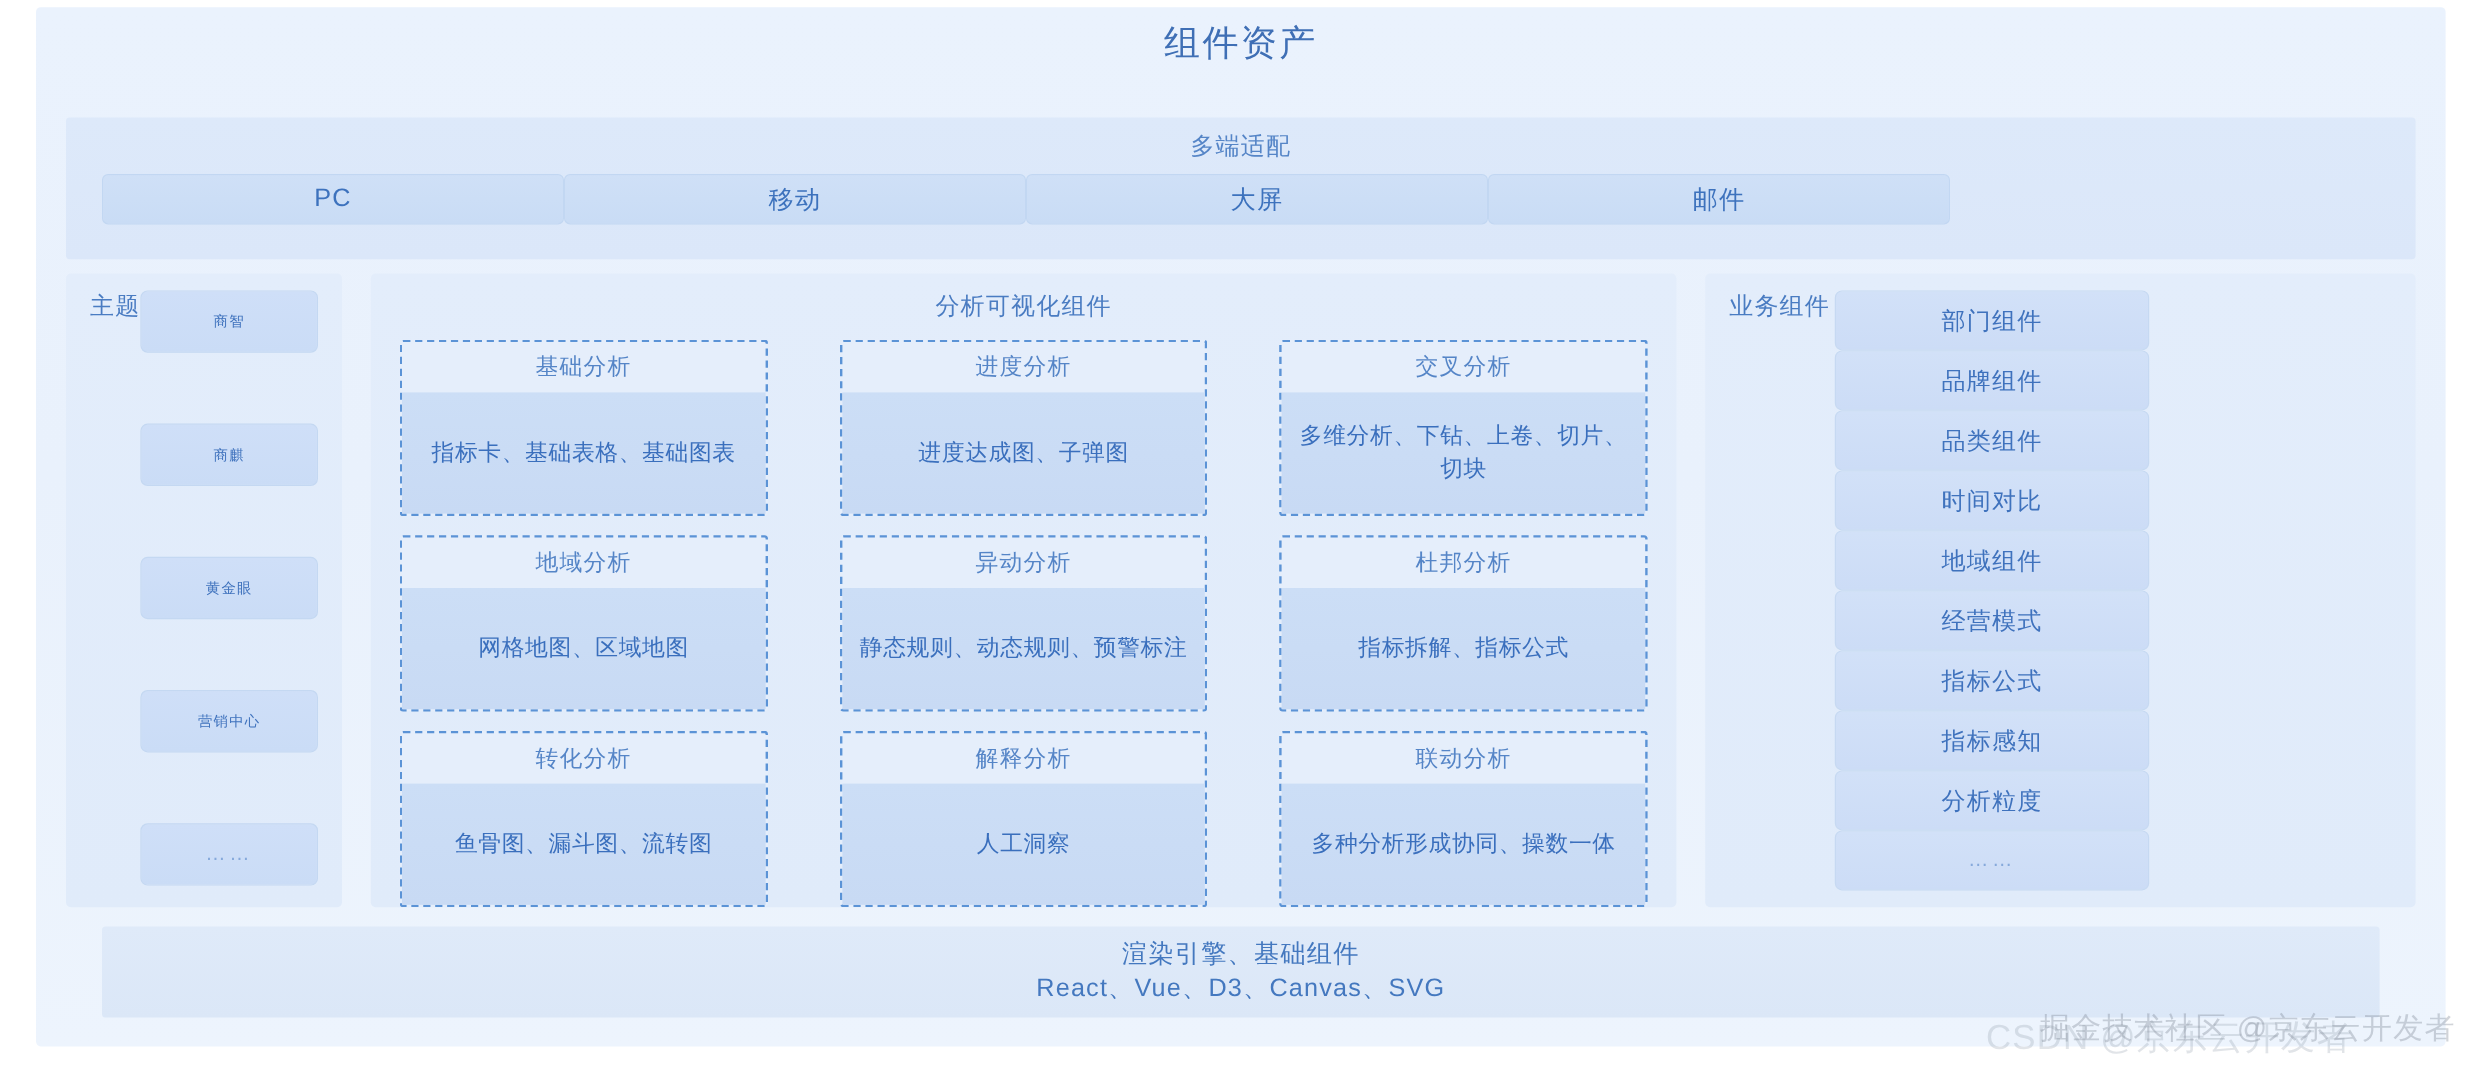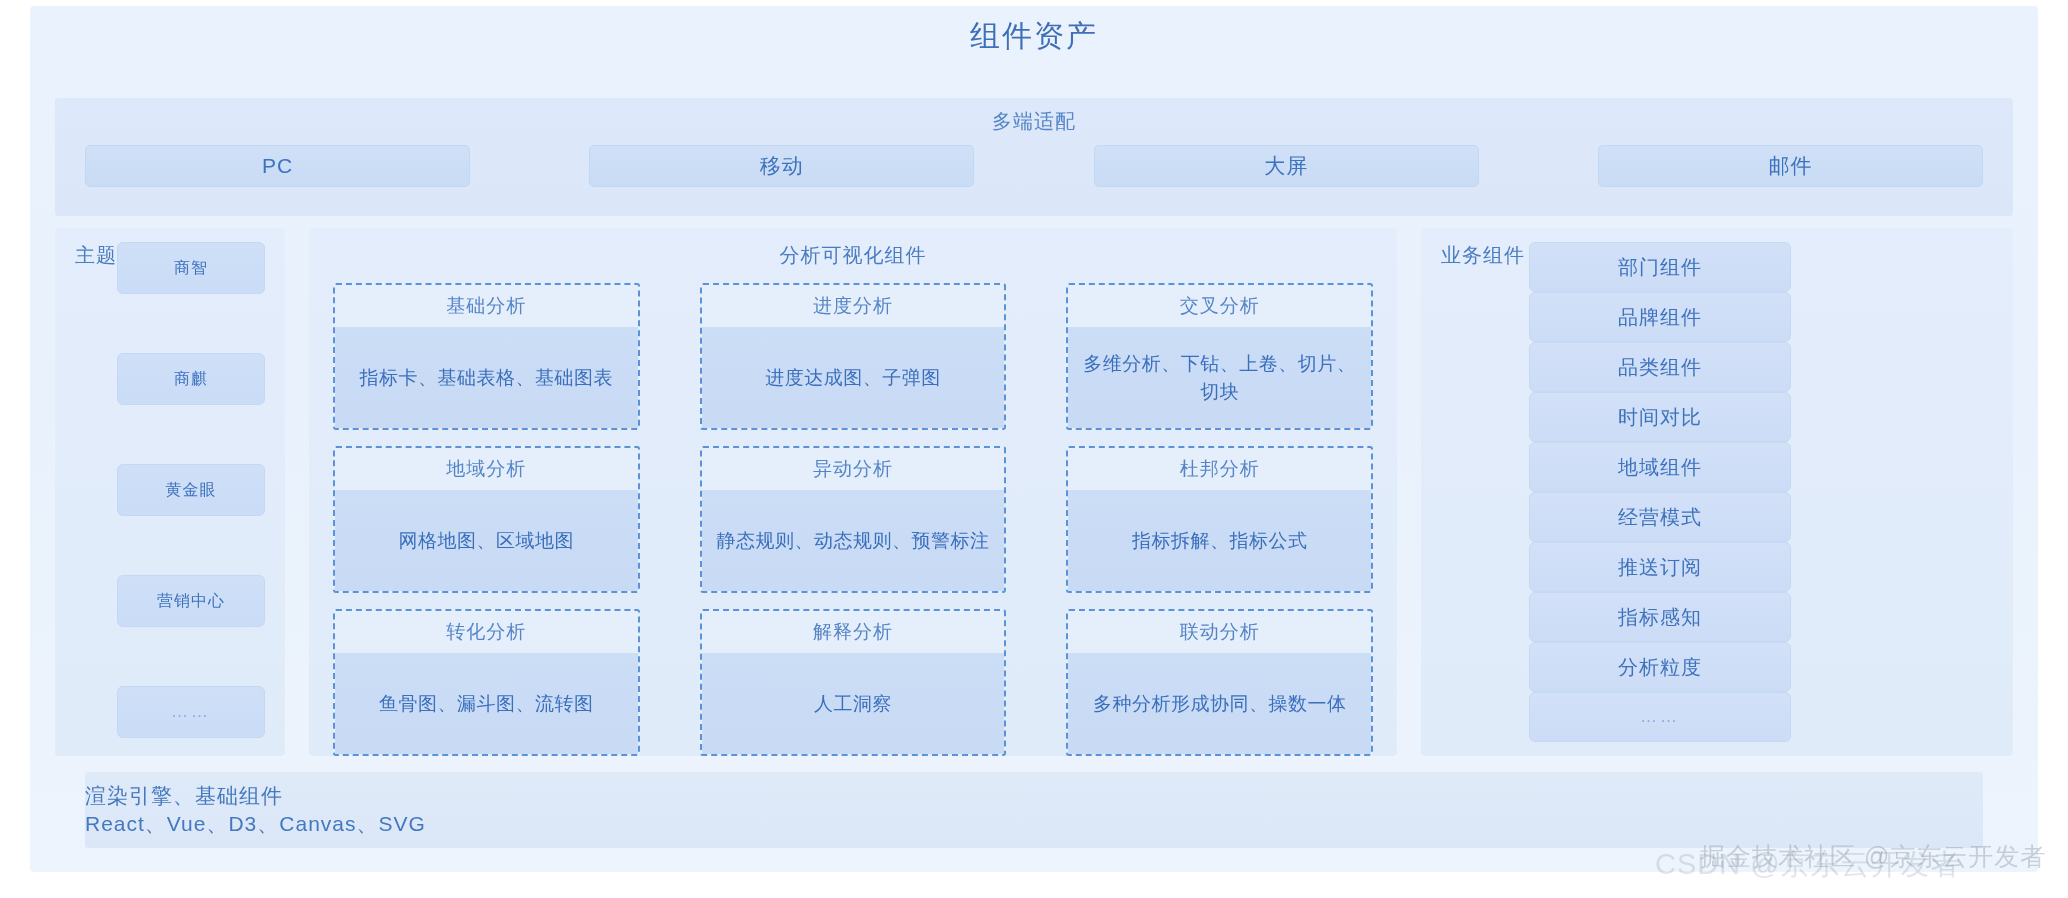--- a/index.html
+++ b/index.html
@@ -48,21 +48,21 @@
   }
   .band-title {
     text-align: center;
     font-size: 20px;
     color: #5585c7;
     letter-spacing: 1px;
     margin-bottom: 10px;
   }
   .band-chips {
     display: flex;
-    justify-content: space-between;
+    justify-content: flex-start;
     padding: 0 30px;
   }
   .chip {
     width: 385px;
     height: 42px;
     background: linear-gradient(180deg, #cfe0f7 0%, #c9dcf5 100%);
     border: 1px solid #c2d7f2;
     border-radius: 5px;
     display: flex;
     align-items: center;
@@ -109,21 +109,21 @@
     padding-bottom: 2px;
   }
   .theme-item {
     height: 52px;
     background: linear-gradient(180deg, #cfdff8 0%, #cadcf6 100%);
     border: 1px solid #c4d8f2;
     border-radius: 6px;
     display: flex;
     align-items: center;
     justify-content: center;
-    font-size: 16px;
+    font-size: 12px;
     color: #3f72bd;
     letter-spacing: 1px;
   }
   .theme-item.muted { color: #86a9db; letter-spacing: 3px; font-size: 17px; }
 
   
   .analysis-panel {
     flex: 1 1 auto;
     display: flex;
     flex-direction: column;
@@ -207,20 +207,21 @@
   .footer-bar {
     position: absolute;
     left: 55px;
     top: 766px;
     width: 1898px;
     height: 76px;
     background: linear-gradient(180deg, #dfeaf9 0%, #dbe7f7 100%);
     border-radius: 3px;
     display: flex;
     flex-direction: column;
+    align-items: center;
     justify-content: center;
     gap: 2px;
   }
   .footer-line {
     font-size: 21px;
     color: #4478bf;
     letter-spacing: 1px;
     line-height: 1.25;
   }
 
@@ -321,21 +322,21 @@
 
     <div class="panel biz-panel">
       <div class="panel-title">业务组件</div>
       <div class="biz-grid">
         <div class="biz-item">部门组件</div>
         <div class="biz-item">品牌组件</div>
         <div class="biz-item">品类组件</div>
         <div class="biz-item">时间对比</div>
         <div class="biz-item">地域组件</div>
         <div class="biz-item">经营模式</div>
-        <div class="biz-item">推送订阅</div>
+        <div class="biz-item">指标公式</div>
         <div class="biz-item">指标感知</div>
         <div class="biz-item">分析粒度</div>
         <div class="biz-item muted">……</div>
       </div>
     </div>
 
   </div>
 
   <div class="footer-bar">
     <div class="footer-line">渲染引擎、基础组件</div>

